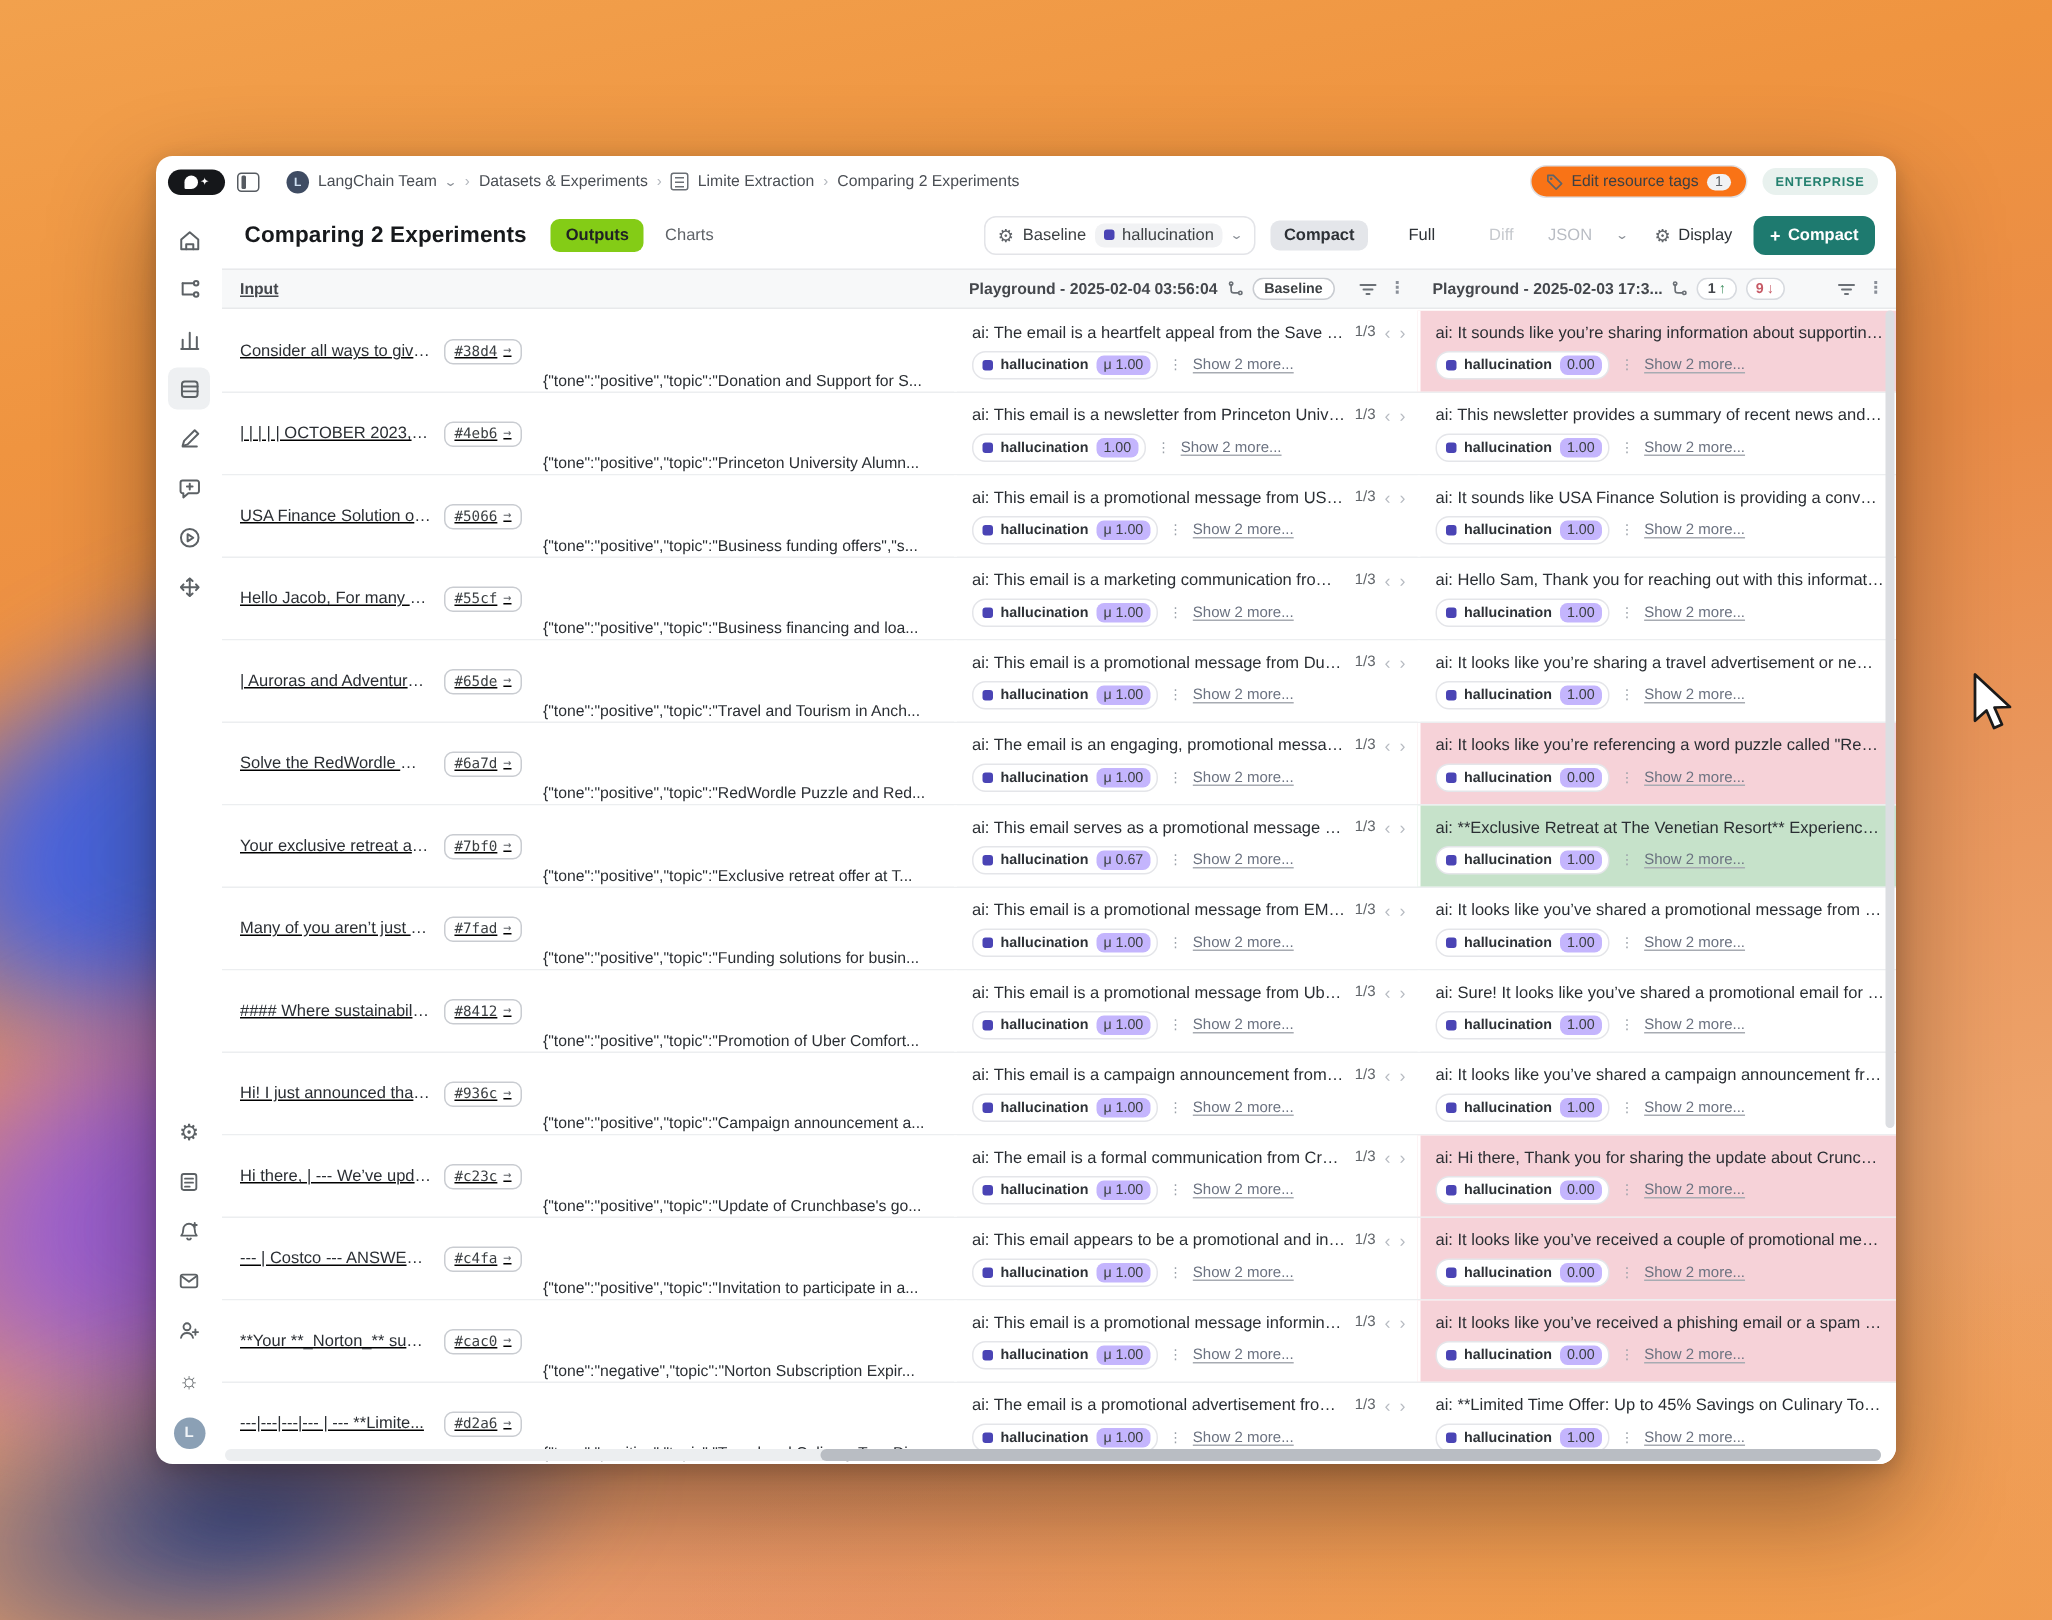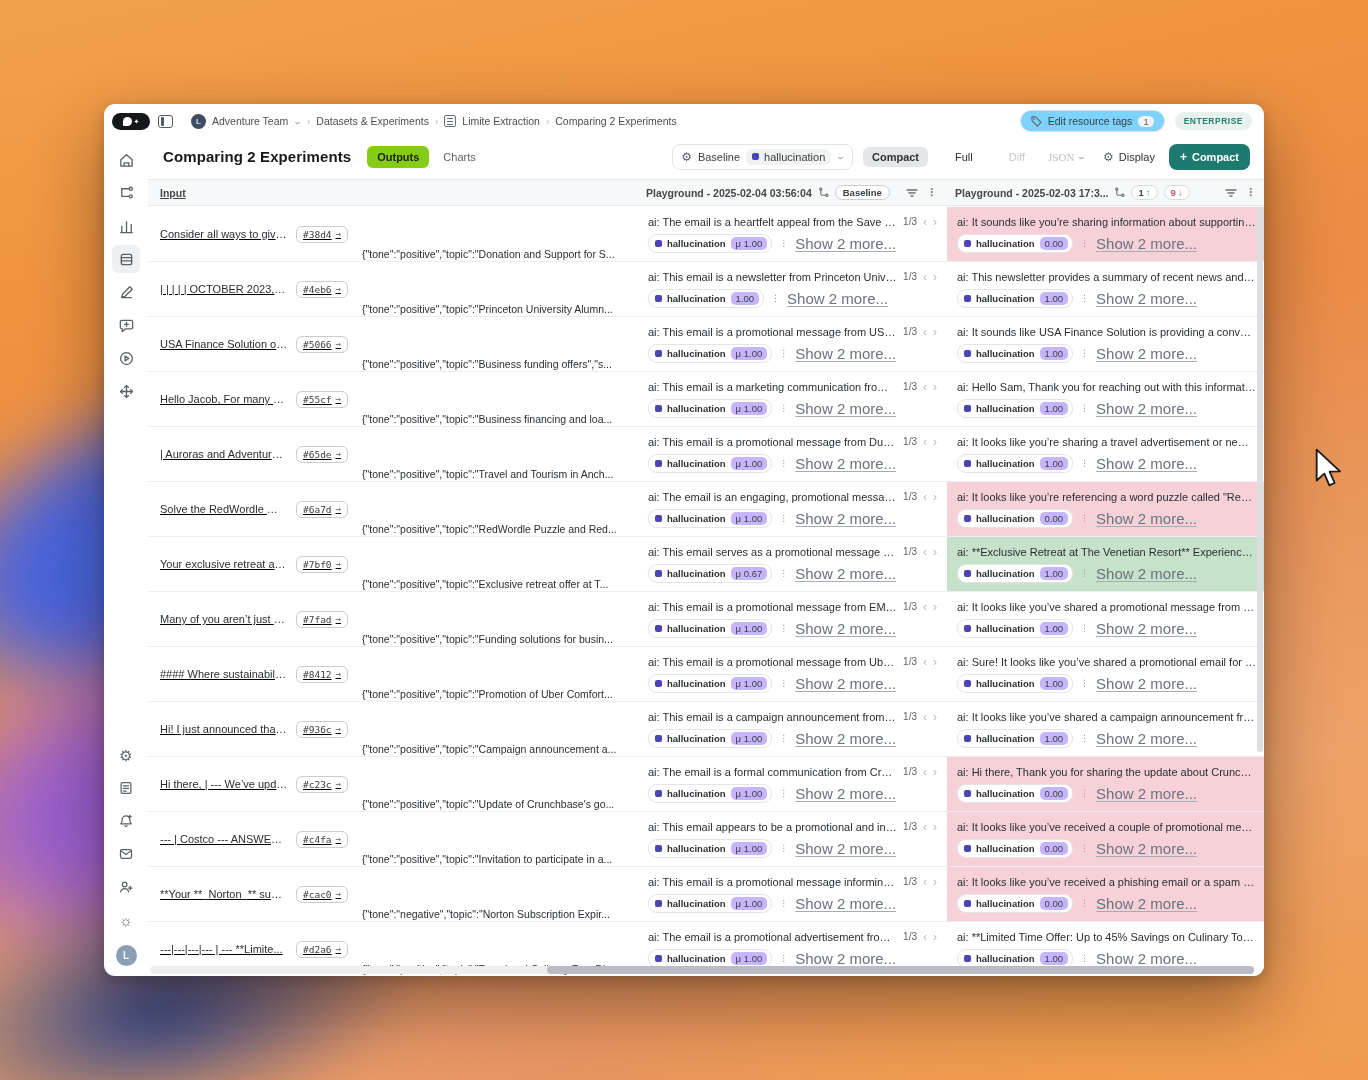--- a/index.html
+++ b/index.html
@@ -30,21 +30,21 @@
   .panel-toggle::before { content:""; position:absolute; left:2px; top:1px; bottom:1px; width:3px; background:#565b61; border-radius:1px; }
 
   .breadcrumb { display:flex; align-items:center; gap:6px; font-size:10.5px; color:#4a4e54; margin-left:10px; white-space:nowrap; }
   .bc-avatar { width:15px; height:15px; border-radius:50%; background:#3f4c63; color:#cfe0f2; font-size:8px; font-weight:700; display:flex; align-items:center; justify-content:center; }
   .bc-item { cursor:default; }
   .bc-sep { color:#b4b8be; font-size:10px; }
   .chev-down { color:#8a8f96; font-size:8px; transform:scaleX(1.4); }
   .bc-doc { width:12px; height:12px; border:1.2px solid #6a6f75; border-radius:2px; position:relative; }
   .bc-doc::before { content:""; position:absolute; left:2px; right:2px; top:2px; height:1.2px; background:#6a6f75; box-shadow:0 3px 0 #6a6f75, 0 6px 0 #6a6f75; }
   .header-right { margin-left:auto; display:flex; align-items:center; gap:10px; }
-  .tags-pill { display:flex; align-items:center; gap:6px; border:1px solid #dfe1e5; border-radius:13px; padding:4px 10px; font-size:10.5px; color:#3c4043; background:#7dd3fc; }
+  .tags-pill { display:flex; align-items:center; gap:6px; border:1px solid #dfe1e5; border-radius:13px; padding:4px 10px; font-size:10.5px; color:#3c4043; background:#f97316; }
   .tag-count { background:#f1f2f4; border-radius:8px; padding:0 5px; font-size:9.5px; color:#5f6368; }
   .plan-badge { background:#e8f1ee; color:#24806f; font-size:8.5px; font-weight:700; letter-spacing:.5px; padding:4px 9px; border-radius:11px; }
 
   .win-body { display:flex; height:842px; }
 
   
   .sidebar { width:44px; flex:none; display:flex; flex-direction:column; align-items:center; padding:12px 0 10px; }
   .side-icon { width:28px; height:28px; margin-bottom:5px; display:flex; align-items:center; justify-content:center; border-radius:6px; color:#5c6165; }
   .side-icon.active { background:#eef0f2; }
   .side-icon svg { stroke:#5c6165; fill:none; stroke-width:1.4; stroke-linecap:round; stroke-linejoin:round; }
@@ -61,21 +61,21 @@
   .tab.active { background:#84cc16; color:#202124; font-weight:700; }
 
   .toolbar { margin-left:auto; display:flex; align-items:center; gap:8px; font-size:11px; color:#3c4043; }
   .tb-pill { display:flex; align-items:center; gap:6px; border:1px solid #e3e4e8; border-radius:8px; padding:4px 8px; background:#fff; }
   .tb-chip { display:flex; align-items:center; gap:5px; background:#f1f2f4; border-radius:6px; padding:2px 6px; }
   .fb-sq { width:7px; height:7px; background:#4a44b5; border-radius:2px; display:inline-block; }
   .seg { display:flex; align-items:flex-end; border-radius:8px; padding:2px; gap:18px; }
   .seg-btn { padding:4px 9px; border-radius:6px; color:#2d3136; }
   .seg-btn.seg-active { background:#e4e6ea; font-weight:700; }
   .seg-btn.seg-disabled { color:#c6c9ce; }
-  .faded { color:#b9bdc4; display:flex; align-items:center; gap:4px; padding:4px 4px;font-family:Liberation Serif, serif; }
+  .faded { color:#b9bdc4; display:flex; align-items:center; gap:17px; padding:4px 4px; }
   .display-btn { display:flex; align-items:center; gap:5px; padding:4px 6px; color:#2d3136; }
   .compare-btn { display:flex; align-items:center; gap:5px; background:#1e7a6f; color:#fff; border-radius:8px; padding:6px 11px; font-weight:700; }
   .gear-glyph { font-size:12px; line-height:1; color:#5f6368; }
   .compare-btn .plus { font-size:12px; font-weight:700; }
 
   
   .table { position:absolute; left:0; right:0; top:45px; bottom:0; }
   .thead { height:27px; display:flex; align-items:center; background:#f7f8f9; border-top:1px solid #e8e9eb; border-bottom:1px solid #e8e9eb; font-size:10.5px; font-weight:700; color:#44474c; }
   .th { display:flex; align-items:center; gap:6px; overflow:hidden; white-space:nowrap; }
   .c-input { width:210px; flex:none; padding-left:12px;text-decoration:underline; }
@@ -101,21 +101,21 @@
   .ref-text { font-size:10.5px; color:#2a2e33; white-space:nowrap; overflow:hidden; text-overflow:ellipsis; padding-right:8px; }
   .row .c-exp { flex-direction:column; align-items:stretch; justify-content:center; gap:6px; border-left:2px solid #fff; }
   .exp-top { display:flex; align-items:center; gap:6px; }
   .ai-text { flex:1; font-size:11px; color:#2a2e33; white-space:nowrap; overflow:hidden; text-overflow:ellipsis; }
   .pager { font-size:10px; color:#5f6368; flex:none; }
   .chev { color:#b7bbc2; font-size:12px; flex:none; line-height:1; }
   .exp-bottom { display:flex; align-items:center; gap:7px; }
   .fb-pill { display:inline-flex; align-items:center; gap:5px; background:#fff; border:1px solid #e4e5e9; border-radius:9px; padding:2px 4px 2px 6px; font-size:9.5px; font-weight:700; color:#2d3136; flex:none; }
   .fb-val { background:#c4b5fd; border-radius:5px; padding:1px 5px; font-weight:400; color:#3c4043; }
   .mini-kebab { color:#9aa0a8; font-size:9px; }
-  .more-link { font-size:15px; color:#6b7280; text-decoration:underline; text-underline-offset:2px; text-decoration-color:#a7abb2; cursor:pointer; }
+  .more-link { font-size:10px; color:#6b7280; text-decoration:underline; text-underline-offset:2px; text-decoration-color:#a7abb2; cursor:pointer; }
   .c-exp2.pink { background:#f6d2d8; }
   .c-exp2.green { background:#c6e2ca; }
 
   .hscroll { position:absolute; left:2px; right:10px; bottom:2px; height:8px; background:#eceef0; border-radius:4px; z-index:4; }
   .hthumb { position:absolute; left:36%; width:64%; top:0; height:8px; background:#b9bdc3; border-radius:4px; }
   .vscroll { position:absolute; top:28px; bottom:12px; right:1px; width:6px; z-index:4; }
   .vthumb { position:absolute; top:0; height:72%; width:6px; background:#dcdee2; border-radius:3px; }
 
   .cursor { position:absolute; left:1313px; top:448px; z-index:20; }
 </style>
@@ -131,21 +131,21 @@
 
     <div class="win-header">
       <div class="logo-pill">
         <span class="blob"></span>
         <span class="star">✦</span>
       </div>
       <div class="panel-toggle"></div>
 
       <div class="breadcrumb">
         <span class="bc-avatar">L</span>
-        <span class="bc-item">Adventure Team</span>
+        <span class="bc-item">LangChain Team</span>
         <span class="chev-down">⌄</span>
         <span class="bc-sep">›</span>
         <span class="bc-item">Datasets &amp; Experiments</span>
         <span class="bc-sep">›</span>
         <span class="bc-doc"></span>
         <span class="bc-item">Limite Extraction</span>
         <span class="bc-sep">›</span>
         <span class="bc-item">Comparing 2 Experiments</span>
       </div>
 

